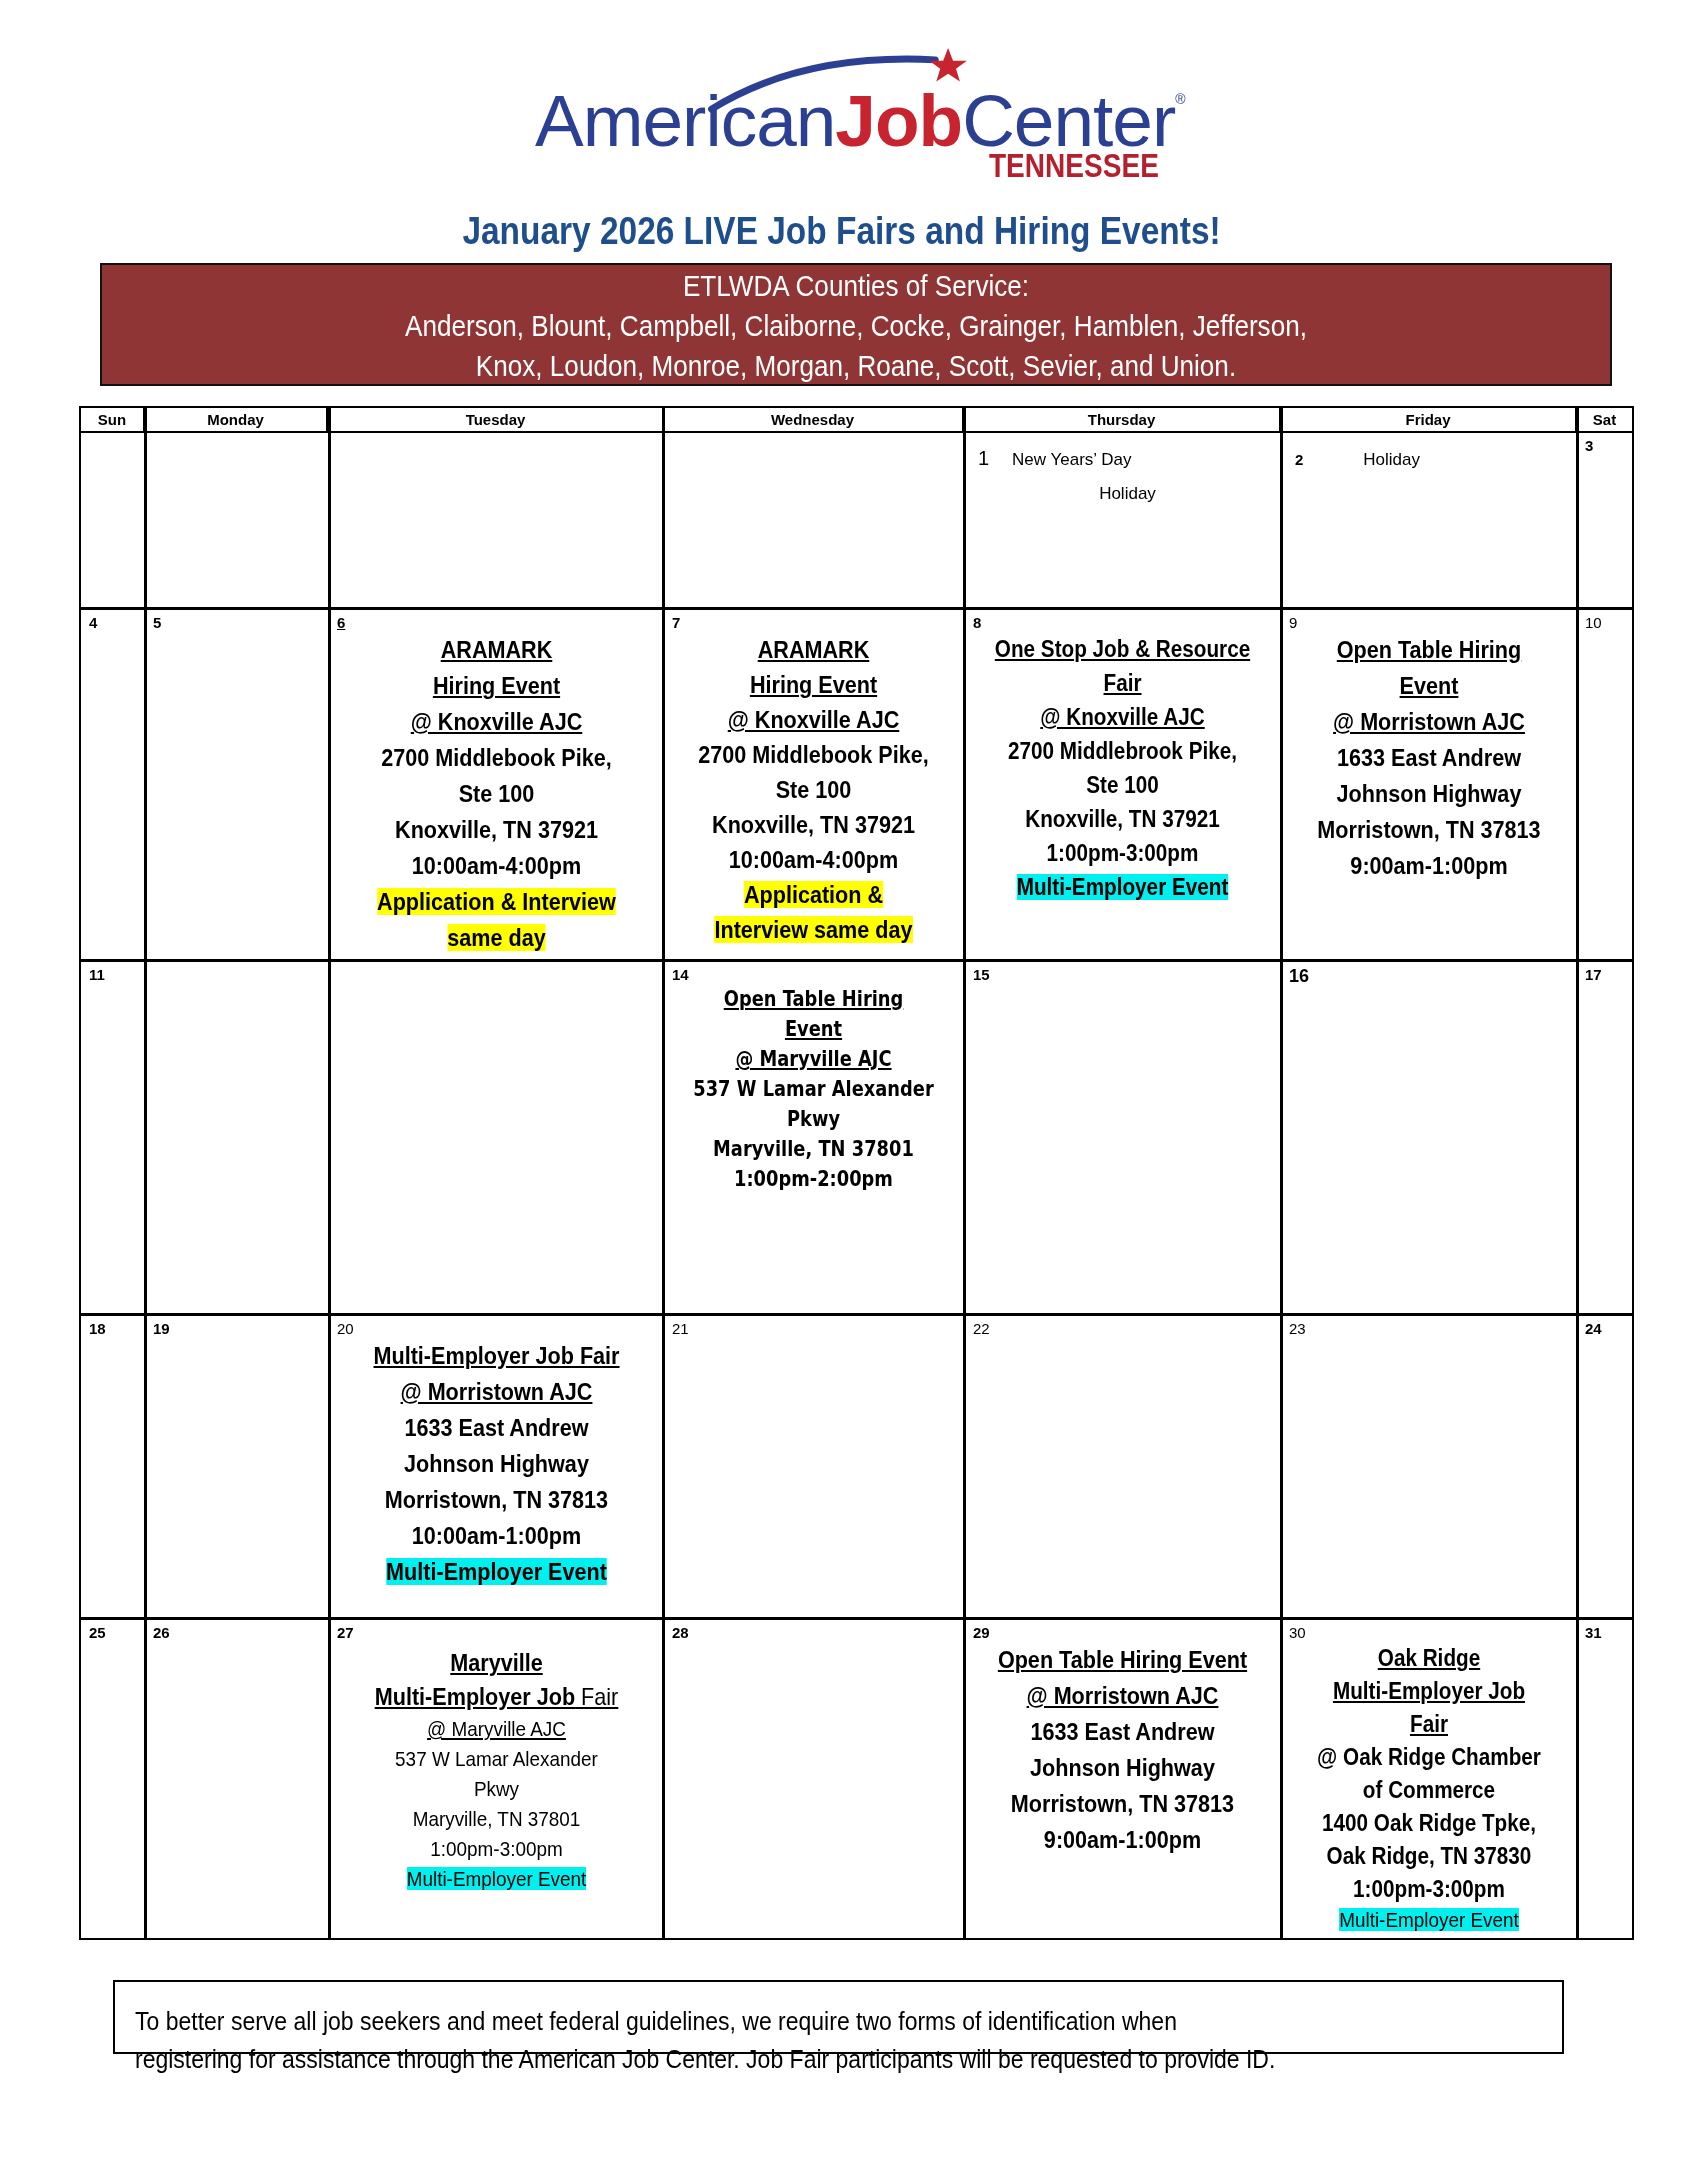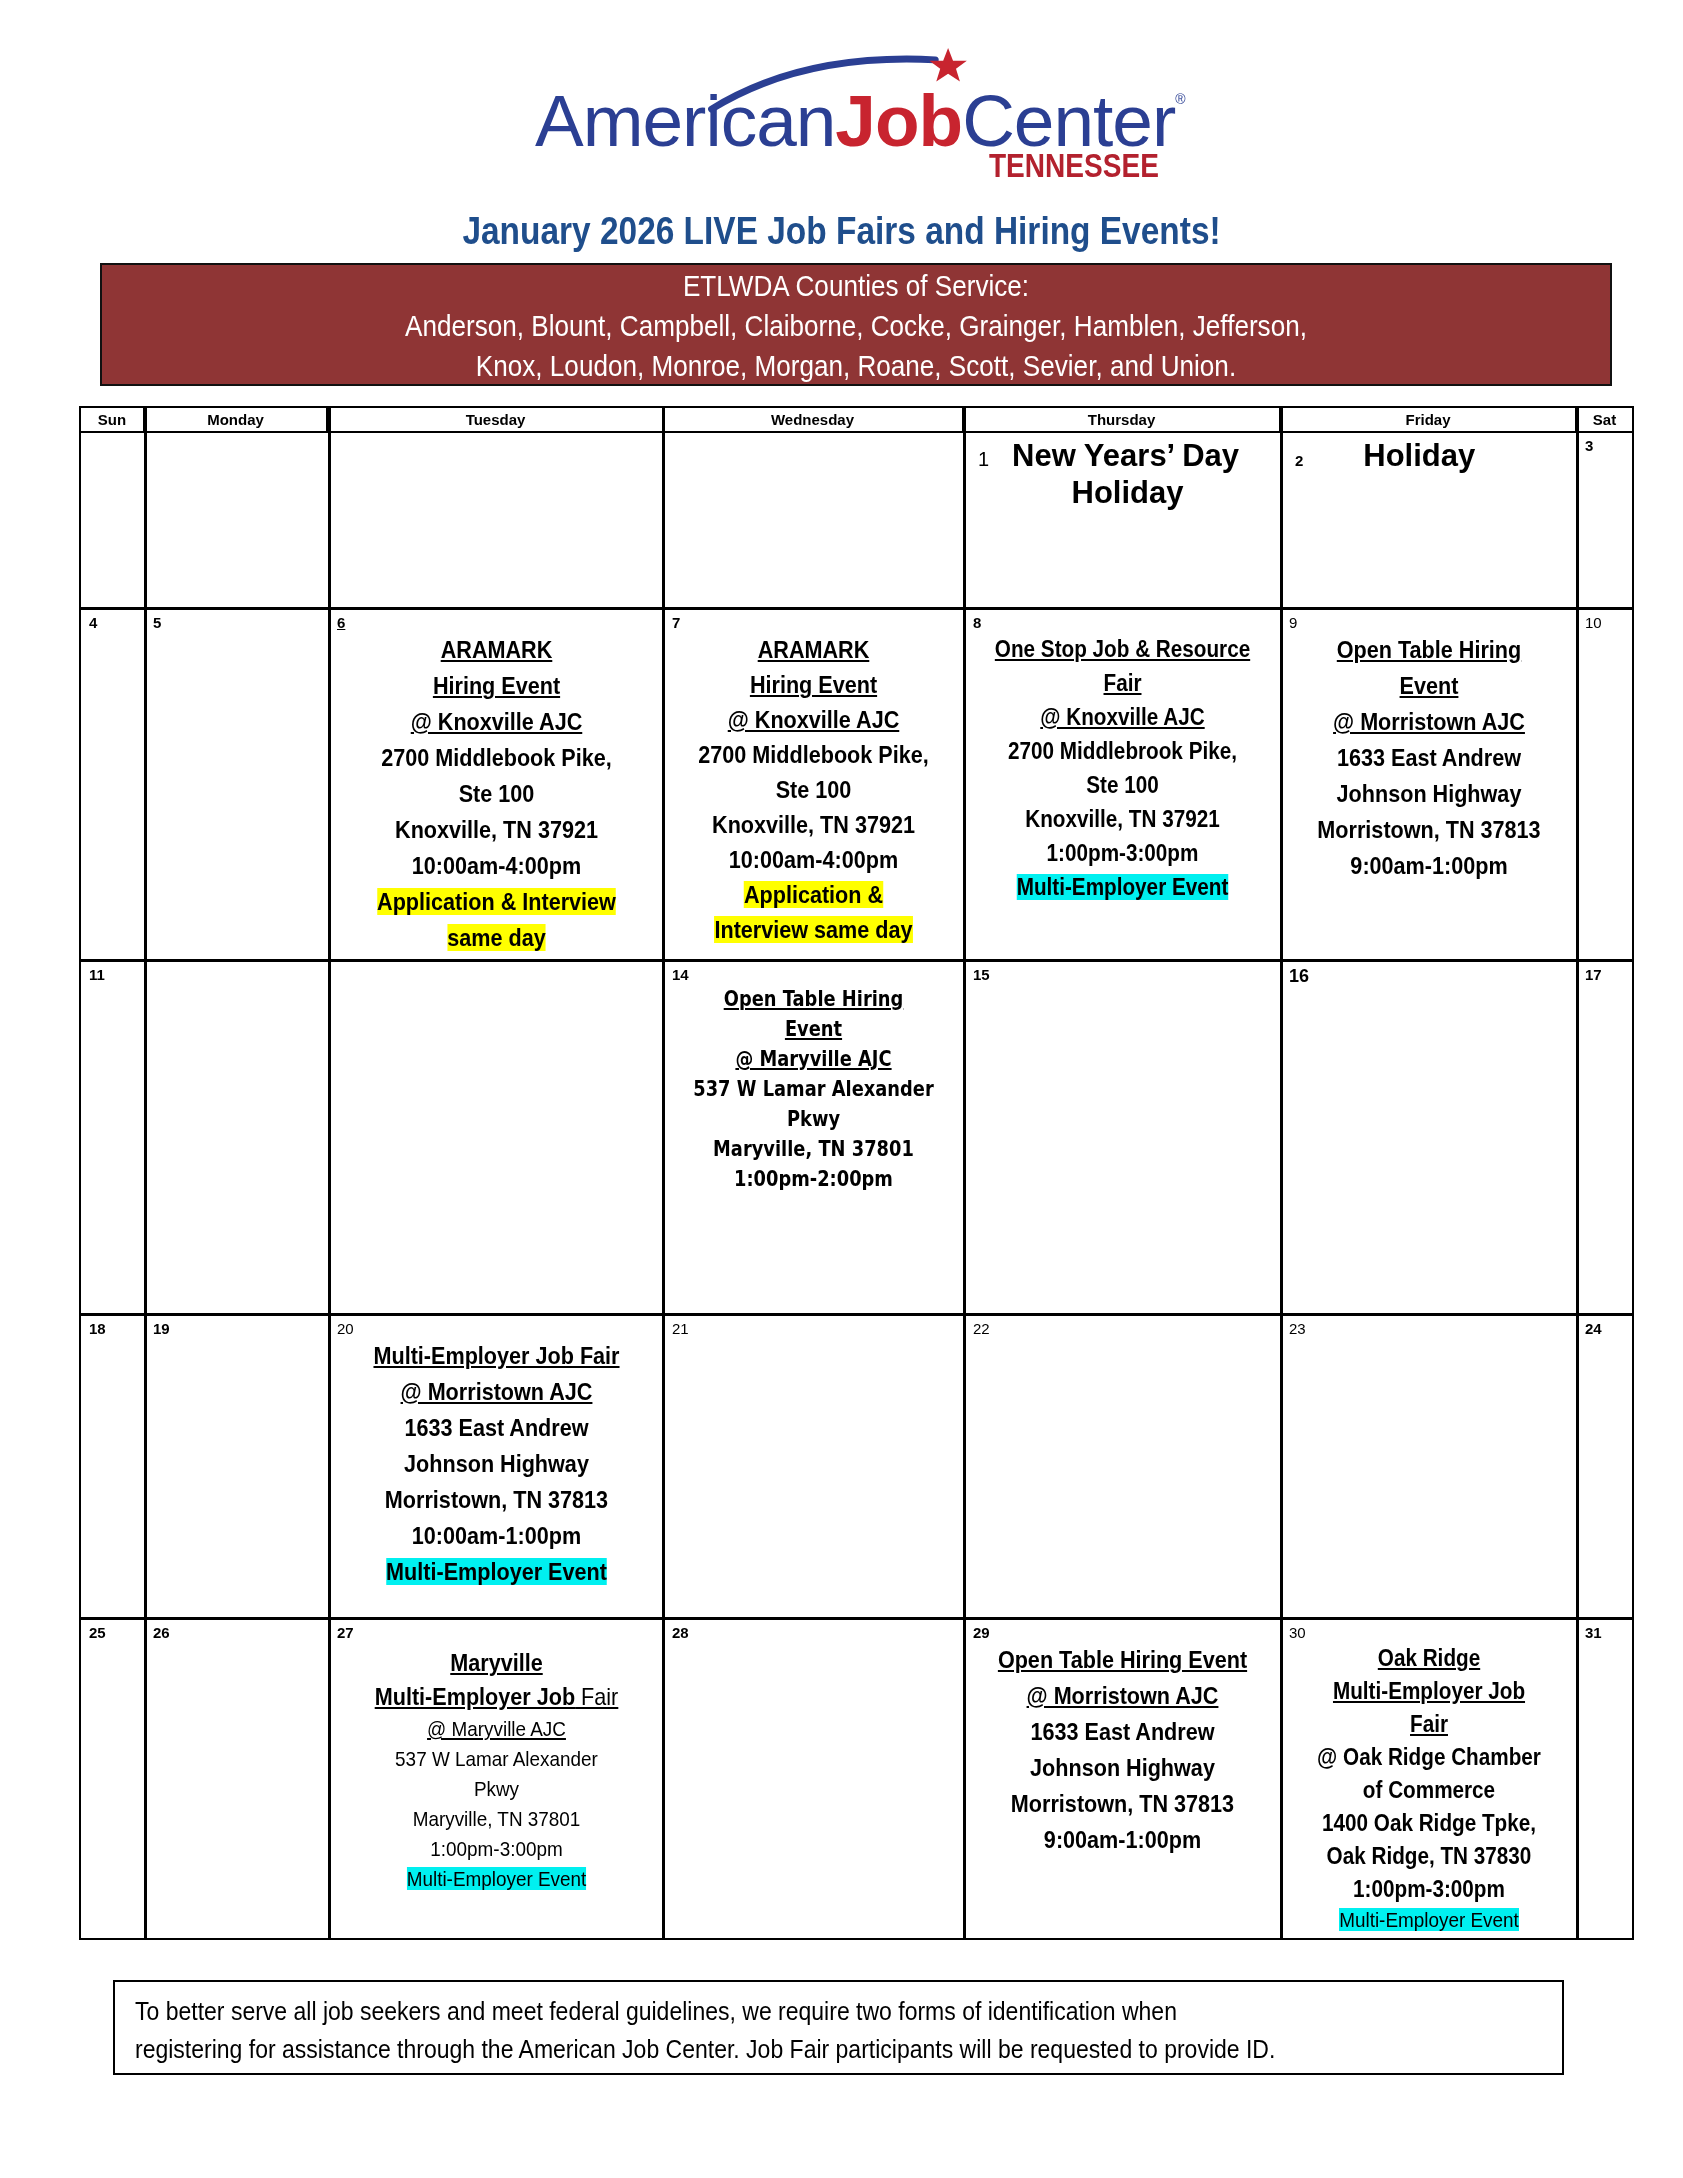--- a/index.html
+++ b/index.html
@@ -33,24 +33,24 @@
   .dnum { font-size:15px; font-weight:700; font-family:"Liberation Sans", sans-serif; }
   .dnum.u { text-decoration:underline; }
   .ev { text-align:center; font-weight:700; font-size:24px; line-height:36px;
         transform:scaleX(0.9); transform-origin:center top; }
   .ev.sm { font-size:21px; line-height:30px; }
   .ev.wk3 { font-size:21px; line-height:30px; font-family:"DejaVu Sans", sans-serif; transform:scaleX(0.85); }
   .ev .t { text-decoration:underline; }
   .ev .reg { font-weight:400; }
   .hl-y { background:#ffff00; }
   .hl-c { background:#00f0f0; }
-  .hol { font-size:31px; font-weight:700; }
-
-  .footer { position:absolute; left:113px; top:1980px; width:1451px; height:95px;
-            border:2.5px solid #000; box-sizing:border-box; padding:10px 20px;
+  .hol { font-size:17px; font-weight:400; }
+
+  .footer { position:absolute; left:113px; top:1980px; width:1451px; height:74px;
+            border:2.5px solid #000; box-sizing:border-box; padding:20px 20px;
             font-size:25px; line-height:38px; }
   .footer div { transform:scaleX(0.92); transform-origin:left; white-space:nowrap; }
 </style>
 </head>
 <body>
 
 <div class="logo">
   <svg class="logo-swoosh" viewBox="0 0 300 70">
     <path d="M8 62 Q 100 5 235 12" stroke="#2b3f93" stroke-width="7" fill="none" stroke-linecap="round"></path>
     <polygon points="248,0 253,13 267,13 256,21 260,34 248,26 236,34 240,21 229,13 243,13" fill="#c8242f"></polygon>

